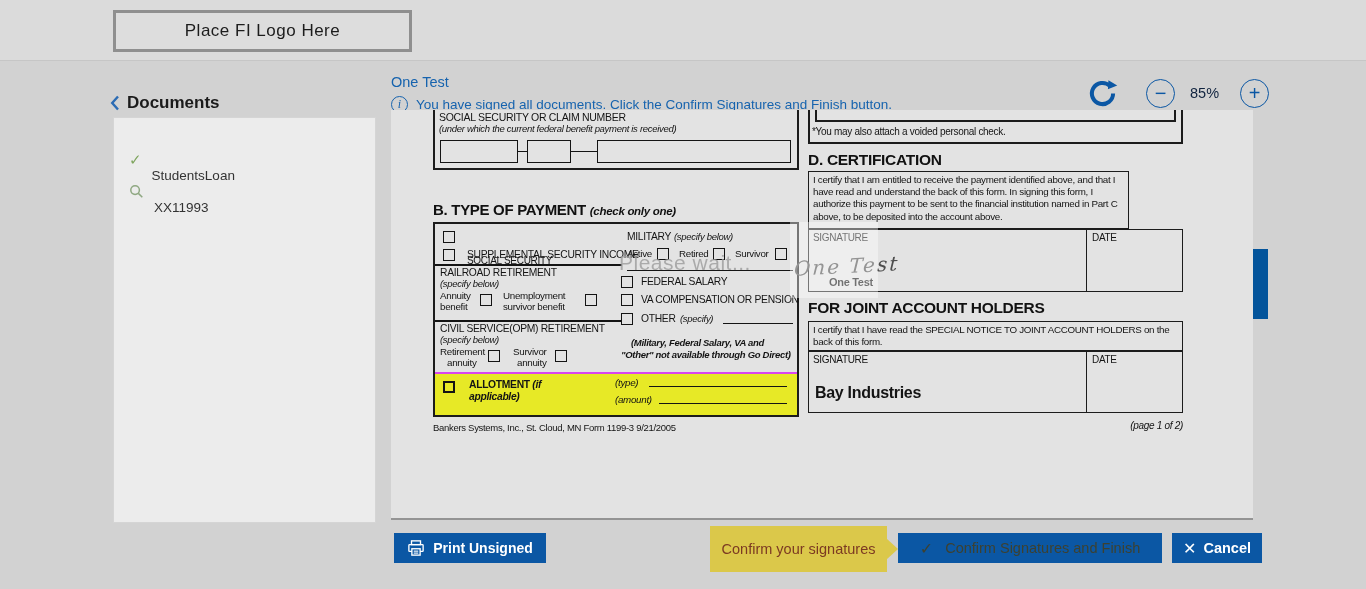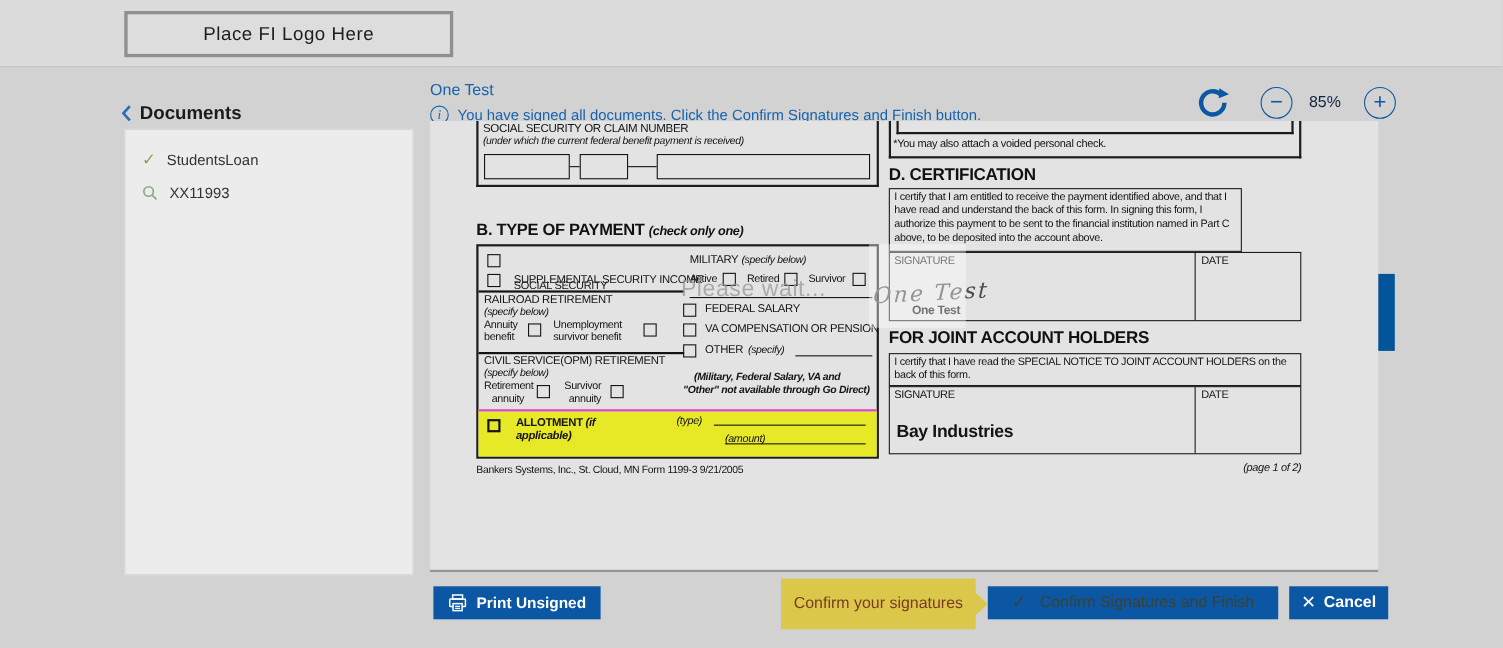--- a/index.html
+++ b/index.html
@@ -29,21 +29,21 @@
   .zoom-minus { left:1146px; top:79px; }
   .zoom-plus  { left:1240px; top:79px; }
   .zoom-level { left:1190px; top:85px; font-size:14.5px; color:#10233f; }
 
   
   .sidebar { left:113px; top:117px; width:263px; height:406px; background:#ececec; border:1px solid #d5d5d5; }
   .side-item { position:absolute; left:15px; display:flex; align-items:center; gap:10px; cursor:pointer; }
   .side-item-1 { top:18px; }
   .side-item-2 { top:50px; }
   .side-check { color:#7fa55f; font-size:15px; }
-  .side-label { font-size:13.5px; color:#333; }
+  .side-label { font-size:13.5px; color:#333;margin-top:32px; }
 
   
   .page { left:391px; top:110px; width:862px; height:410px; background:#e3e3e3; border-bottom:2px solid #949494; }
   .scroll-thumb { left:1253px; top:249px; width:15px; height:70px; background:#03549b; cursor:pointer; }
 
   
   .dt { position:absolute; color:#141414; letter-spacing:-0.3px; white-space:nowrap; }
   .it { font-style:italic; }
   .bd { font-weight:bold; }
   .cb { position:absolute; width:12px; height:12px; border:1.7px solid #141414; background:transparent; }
@@ -201,21 +201,21 @@
 
     <div class="allotment">
       <span class="cb" style="left:8px; top:7px; border-width:2px;"></span>
       <span class="dt bd" style="left:34px; top:5px; font-size:10.3px;">
         <span>ALLOTMENT</span>
         <span class="it">(if</span>
       </span>
       <span class="dt bd it" style="left:34px; top:17px; font-size:10.3px;">applicable)</span>
       <span class="dt it" style="left:180px; top:3px; font-size:9.8px;">(type)</span>
       <span class="thinline" style="left:214px; top:12px; width:138px; border-color:#141414;"></span>
-      <span class="dt it" style="left:180px; top:20px; font-size:9.8px;margin-left:44px;">(amount)</span>
+      <span class="dt it" style="left:180px; top:20px; font-size:9.8px;">(amount)</span>
       <span class="thinline" style="left:224px; top:29px; width:128px; border-color:#141414;"></span>
     </div>
   </div>
 
   <span class="dt form-footer">Bankers Systems, Inc., St. Cloud, MN Form 1199-3 9/21/2005</span>
 
   <div class="formbox" style="left:417px; top:0; width:375px; height:34px; border-top:none;">
     <span class="formbox" style="left:5px; top:0; width:361px; height:12px; border-top:none;"></span>
     <span class="dt" style="left:2px; top:16px; font-size:10px;">*You may also attach a voided personal check.</span>
   </div>

